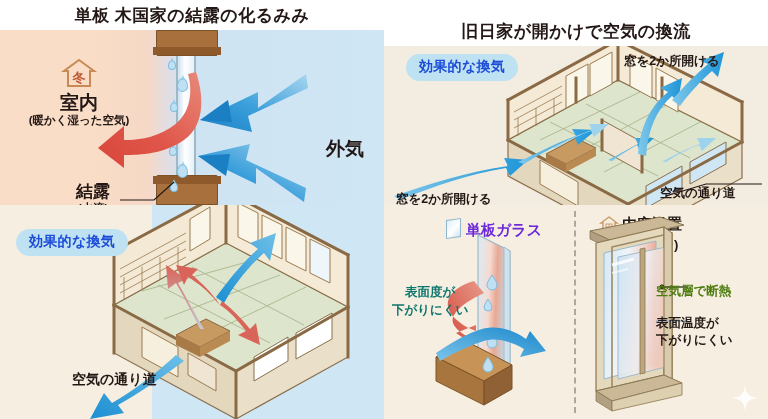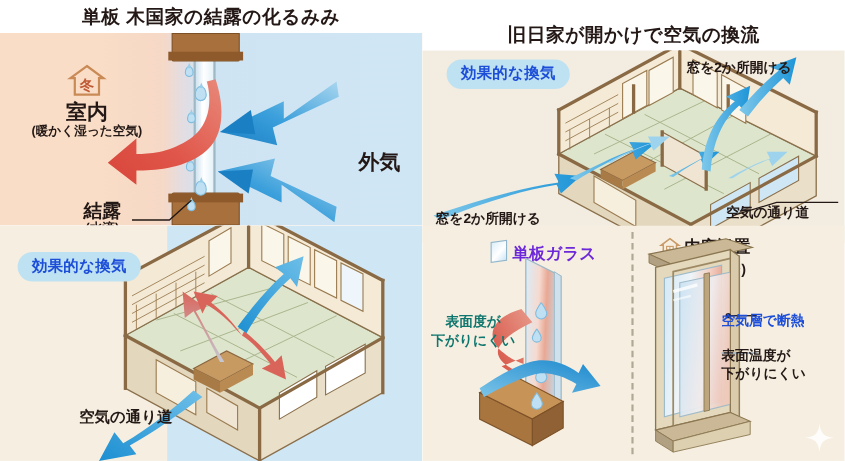--- a/index.html
+++ b/index.html
@@ -88,21 +88,21 @@
   .br-divider{position:absolute;left:190px;top:6px;bottom:6px;width:0;
     border-left:2px dashed #b0a894;}
   .pane-ico{display:inline-block;width:13px;height:17px;vertical-align:-3px;
     background:linear-gradient(135deg,#ddeffa 0%,#ffffff 55%,#cfe6f5 100%);
     border:1px solid #8fb6cc;transform:skewY(-8deg);margin-right:5px;}
   .br-t1{position:absolute;left:14px;top:14px;font-size:15px;font-weight:bold;color:#6d28d9;white-space:nowrap;margin-left:48px;}
   .br-t2{position:absolute;left:216px;top:10px;font-size:15px;font-weight:bold;color:#231815;white-space:nowrap;}
   .br-t2 .sub2{display:block;font-size:13px;margin-top:2px;text-align:center;}
   .br-left-lbl{position:absolute;left:8px;top:78px;font-size:12.5px;font-weight:bold;
     color:#0f766e;line-height:1.45;white-space:nowrap;text-align:center;}
-  .br-r1{position:absolute;left:272px;top:78px;font-size:12.5px;font-weight:bold;color:#1d4ed8;white-space:nowrap;}
+  .br-r1{position:absolute;left:272px;top:78px;font-size:12.5px;font-weight:bold;color:#4d7c0f;white-space:nowrap;}
   .br-r2{position:absolute;left:272px;top:110px;font-size:12.5px;font-weight:bold;color:#231815;line-height:1.35;white-space:nowrap;}
 
   .sparkle{position:absolute;right:10px;bottom:8px;width:26px;height:26px;opacity:.85;}
   svg{display:block;overflow:visible;}
 </style>
 </head>
 <body>
 
 <div class="sheet">
 

